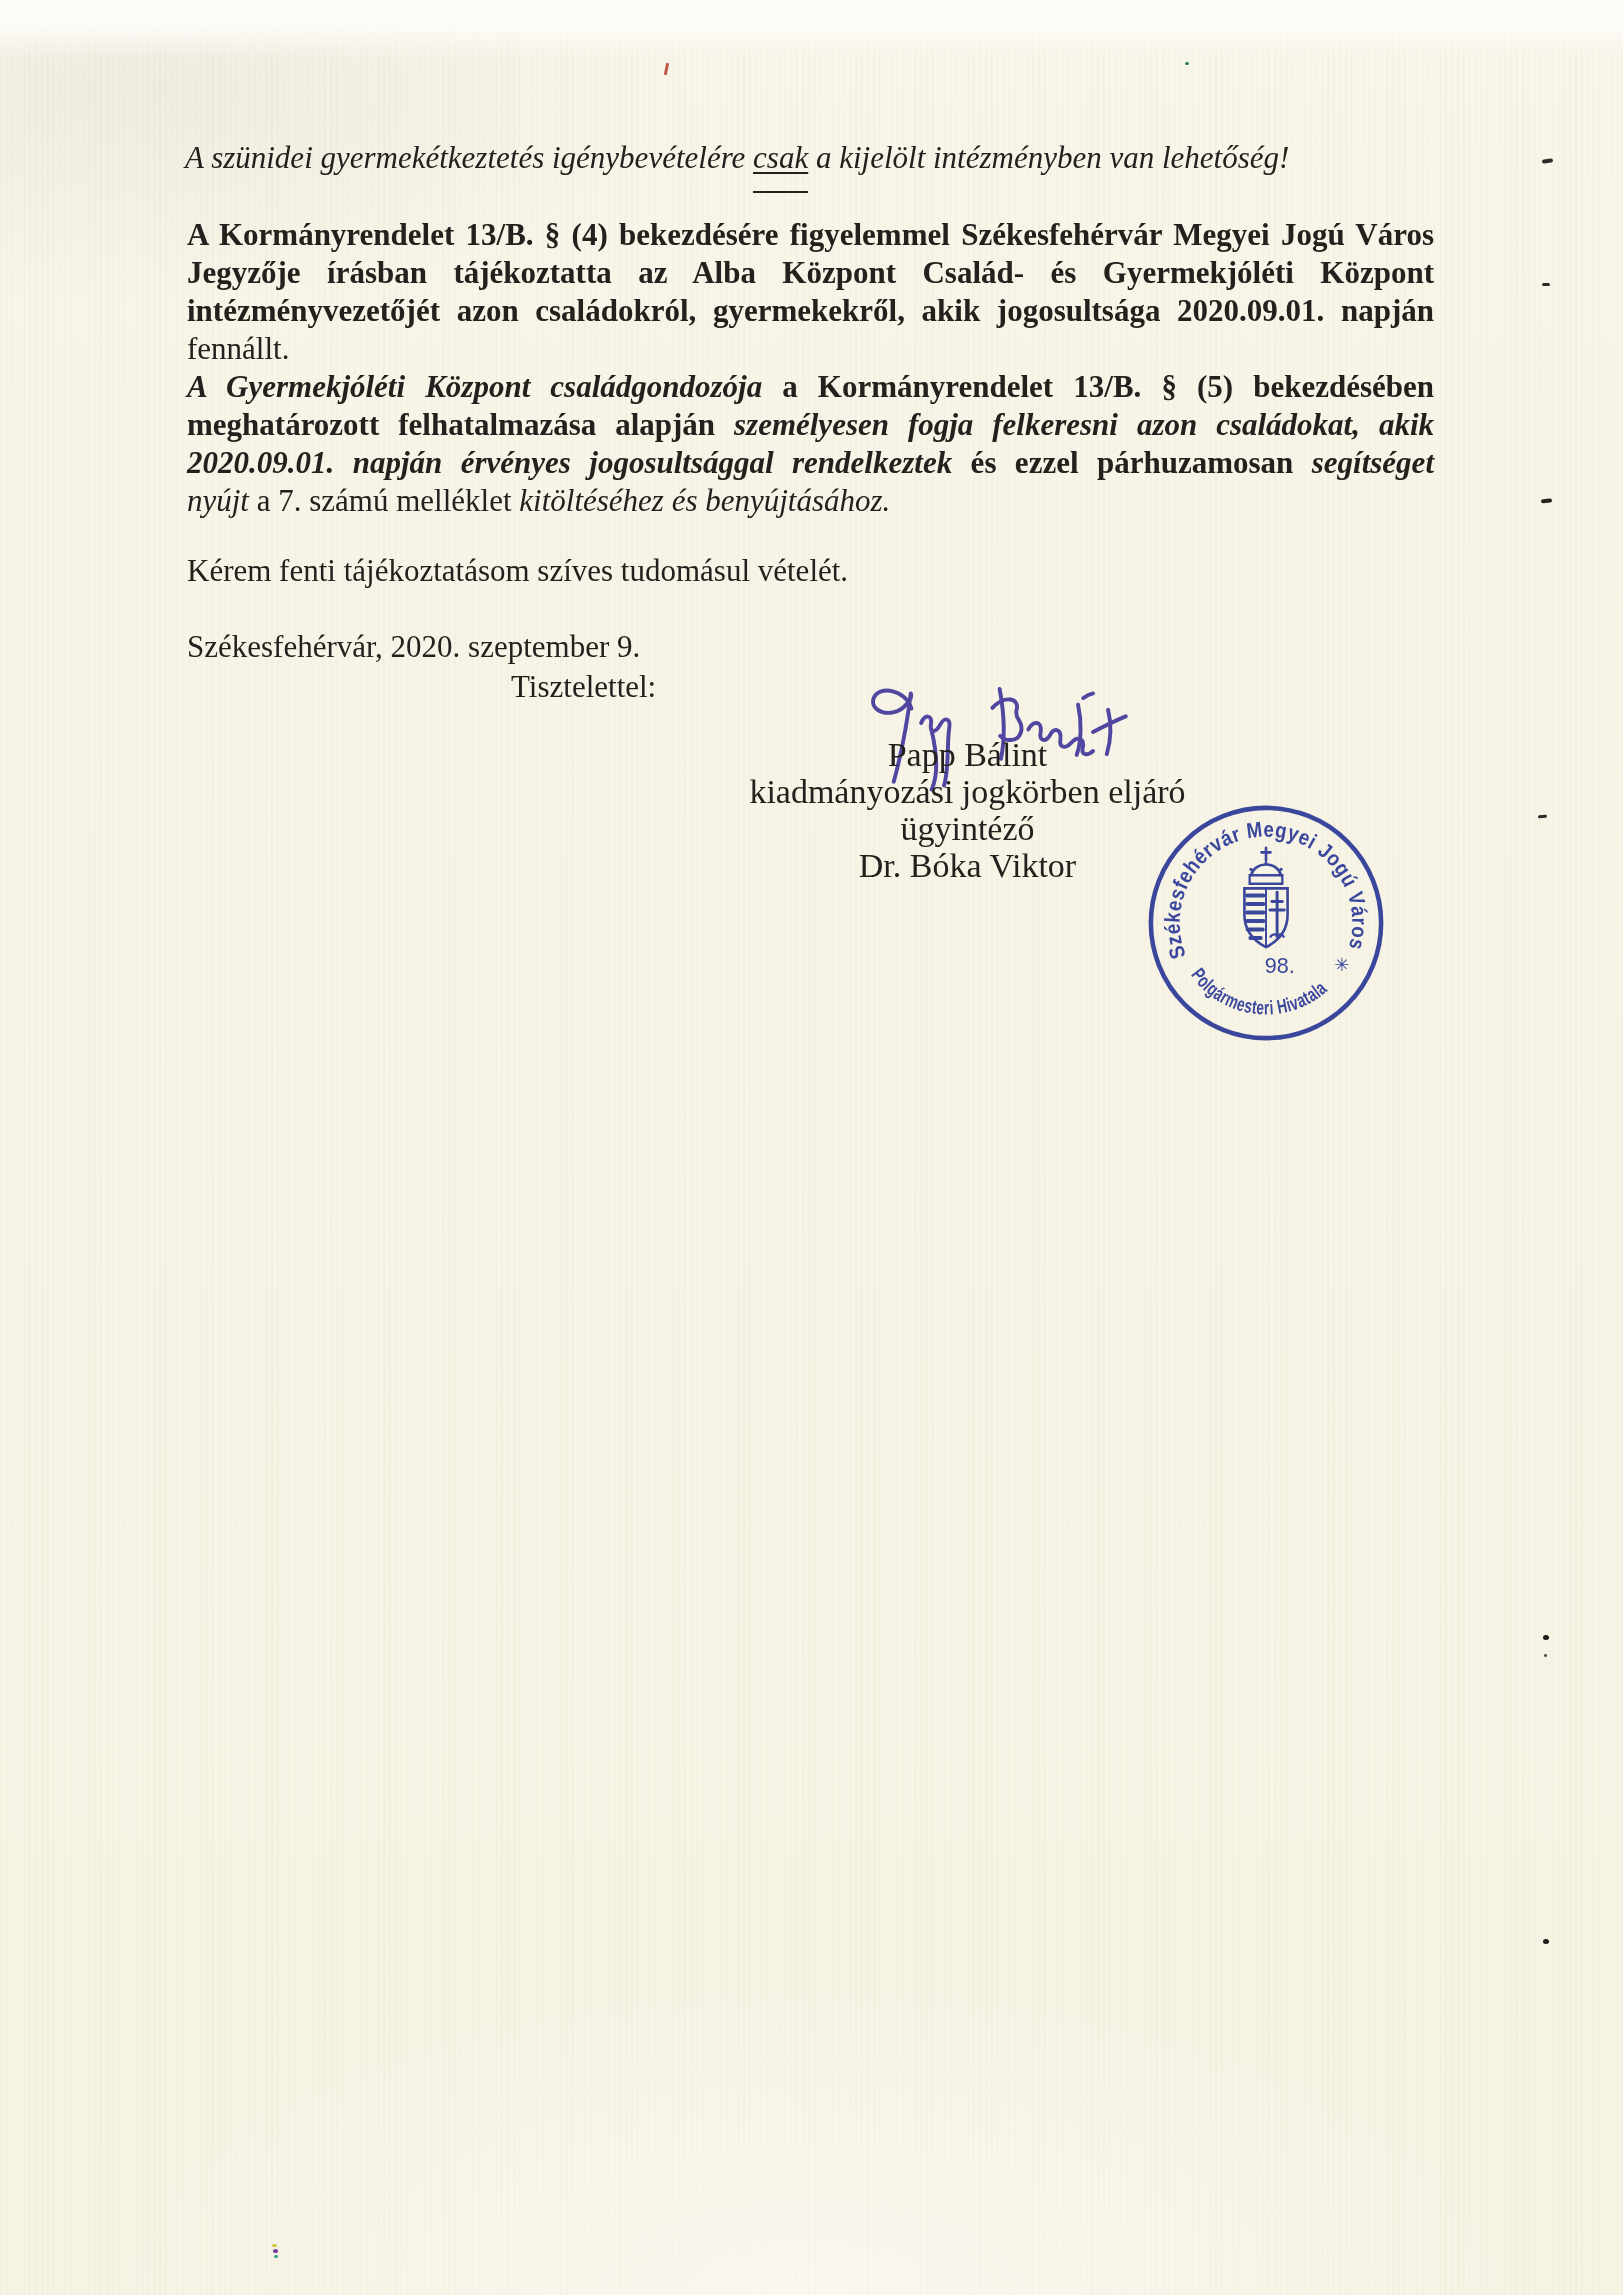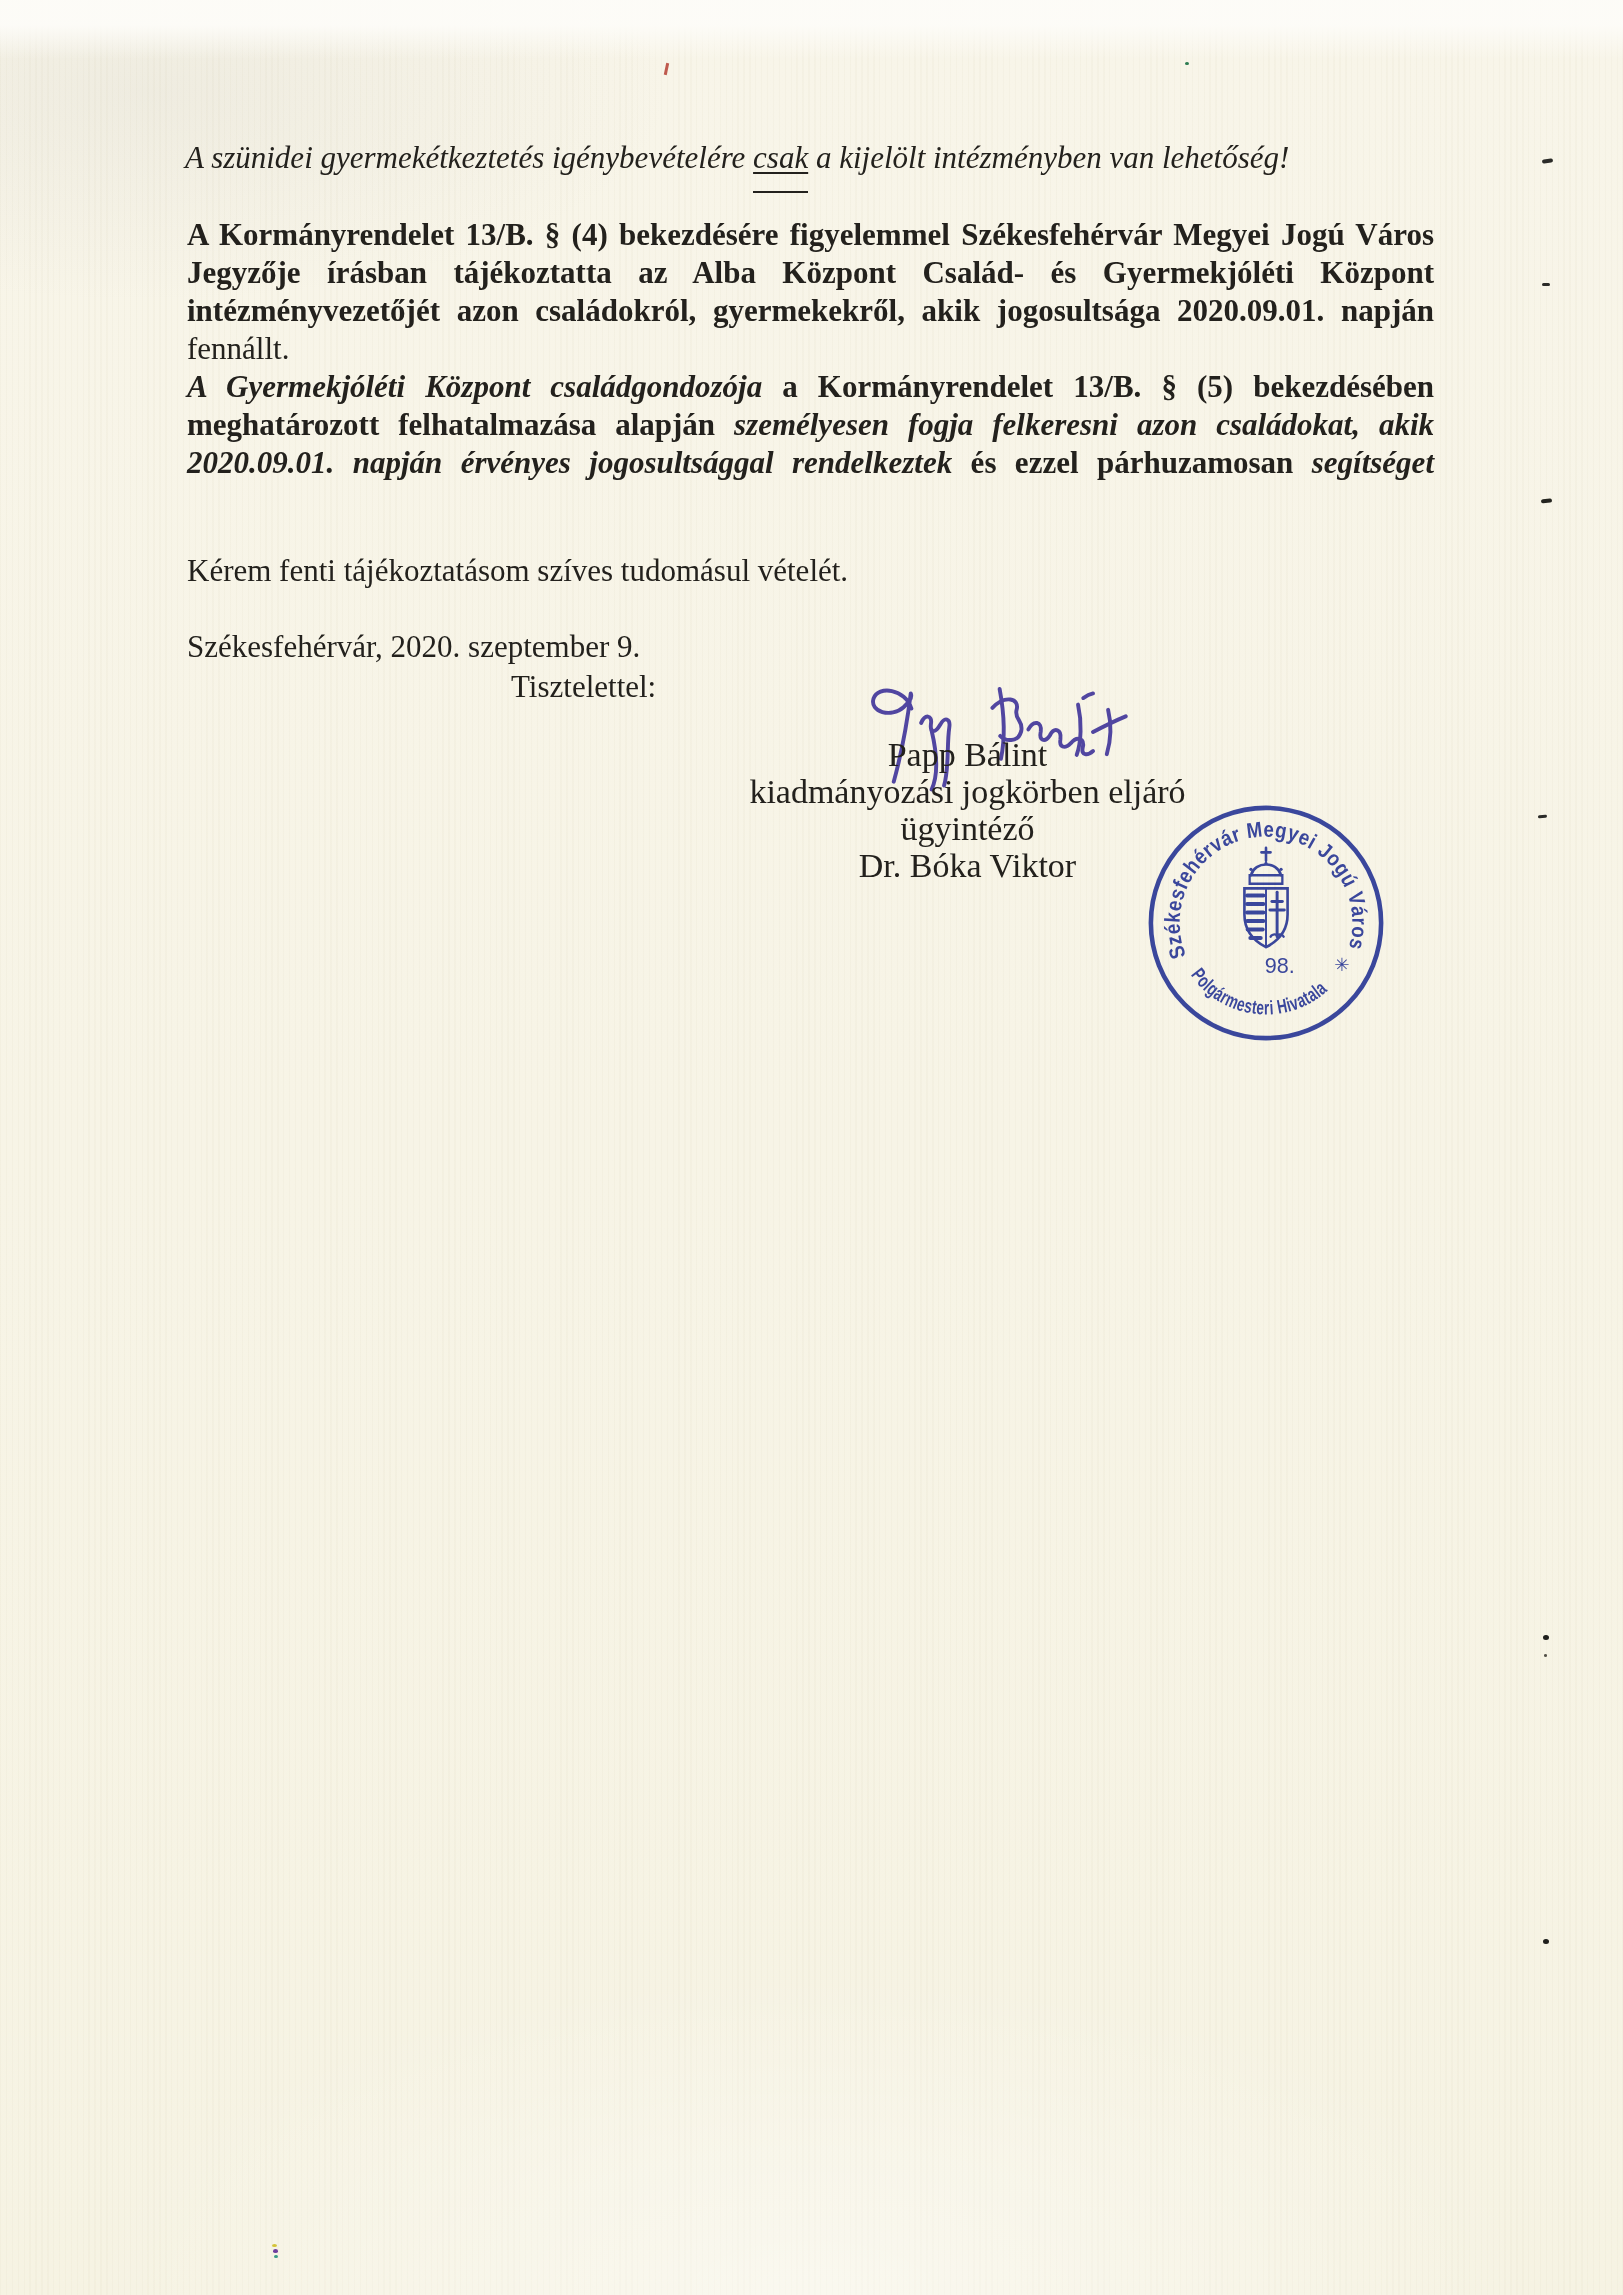--- a/index.html
+++ b/index.html
@@ -52,20 +52,21 @@
   <div data-rich-lines="letter.body_paragraphs.0.lines">
       <div class="tline just"><span class="">A Kormányrendelet 13/B. § (4) bekezdésére figyelemmel Székesfehérvár Megyei Jogú Város</span></div>
       <div class="tline just"><span class="">Jegyzője írásban tájékoztatta az Alba Központ Család- és Gyermekjóléti Központ</span></div>
       <div class="tline just"><span class="">intézményvezetőjét azon családokról, gyermekekről, akik jogosultsága 2020.09.01. napján</span></div>
       <div class="tline"><span class="">fennállt.</span></div>
     </div>
   <div data-rich-lines="letter.body_paragraphs.1.lines">
       <div class="tline just"><span class="it ">A Gyermekjóléti Központ családgondozója</span><span class=""> a Kormányrendelet 13/B. § (5) bekezdésében</span></div>
       <div class="tline just"><span class="">meghatározott felhatalmazása alapján </span><span class="it ">személyesen fogja felkeresni azon családokat, akik</span></div>
       <div class="tline just"><span class="it ">2020.09.01. napján érvényes jogosultsággal rendelkeztek</span><span class=""> és ezzel párhuzamosan </span><span class="it ">segítséget</span></div>
+      <div class="tline"><span class="it ">nyújt</span><span class=""> a 7. számú melléklet </span><span class="it ">kitöltéséhez és benyújtásához.</span></div>
     </div>
 </div>
 
 <div id="closing" class="abs tline">Kérem fenti tájékoztatásom szíves tudomásul vételét.</div>
 
 <div id="dateline" class="abs tline">Székesfehérvár, 2020. szeptember 9.</div>
 
 <div id="salutation" class="abs tline">Tisztelettel:</div>
 
 <svg id="sig-svg" class="abs" viewBox="0 0 430 185" aria-hidden="true">

